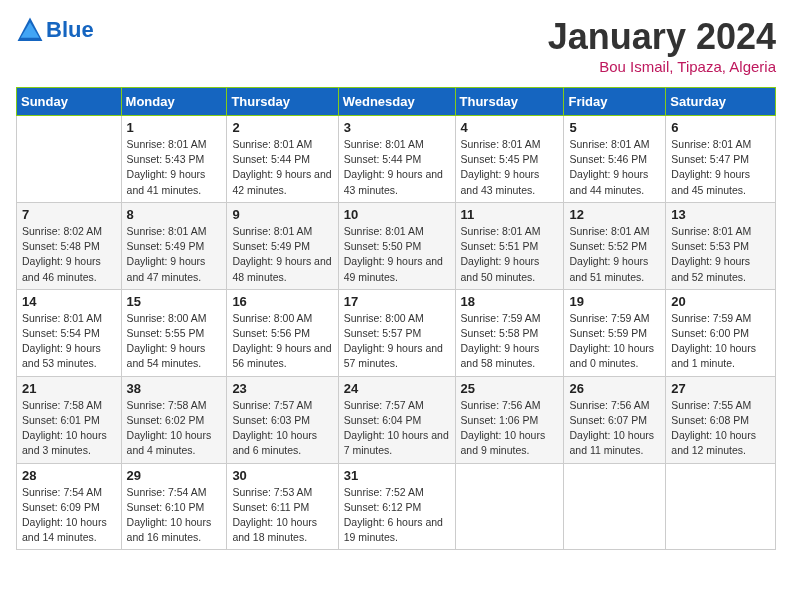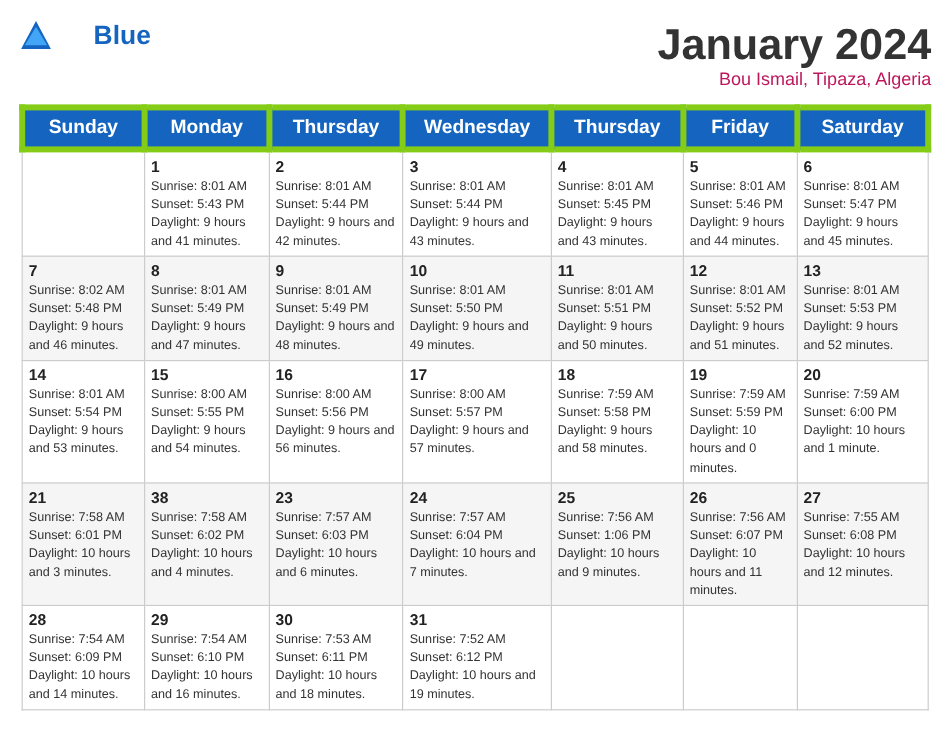--- a/index.html
+++ b/index.html
@@ -49,24 +49,24 @@
     }
     table {
       width: 100%;
       border-collapse: collapse;
       font-size: 11px;
     }
     thead tr th {
       background-color: #1565c0;
       color: #fff;
       padding: 6px 4px;
-      text-align: center;
-      font-size: 16px;
+      text-align: left;
+      font-size: 13px;
       font-weight: bold;
-      border: 5px solid #84cc16;
+      border: 1px solid #84cc16;
     }
     tbody tr td {
       vertical-align: top;
       border: 1px solid #ccc;
       padding: 4px 5px;
       min-height: 70px;
       background: #fff;
     }
     tbody tr:nth-child(even) td {
       background: #f5f5f5;
@@ -89,21 +89,21 @@
 </head>
 <body>
 
 <div class="header">
   <div class="logo">
     <svg class="logo-icon" viewBox="0 0 36 36" xmlns="http://www.w3.org/2000/svg">
       <polygon points="18,2 34,32 2,32" fill="#1565c0"></polygon>
       <polygon points="18,8 30,28 6,28" fill="#42a5f5"></polygon>
     </svg>
     <div class="logo-text">
-      <div style="color:#1565c0;margin-left:32px;">Blue</div>
+      <div style="color:#1565c0;">Blue</div>
     </div>
   </div>
   <div class="title-block">
     <div class="calendar-title">January 2024</div>
     <div class="calendar-subtitle">Bou Ismail, Tipaza, Algeria</div>
   </div>
 </div>
 
 <table>
   <thead>
@@ -366,21 +366,21 @@
             <div>Sunrise: 7:53 AM</div>
             <div>Sunset: 6:11 PM</div>
             <div>Daylight: 10 hours and 18 minutes.</div>
           </div>
         </td>
         <td>
           <div class="day-number">31</div>
           <div class="day-info">
             <div>Sunrise: 7:52 AM</div>
             <div>Sunset: 6:12 PM</div>
-            <div>Daylight: 10 hours and 19 minutes.</div>
+            <div>Daylight: 6 hours and 19 minutes.</div>
           </div>
         </td>
         <td class="empty-cell"></td>
         <td class="empty-cell"></td>
         <td class="empty-cell"></td>
       </tr>
     </tbody>
 </table>
 
 </body></html>

